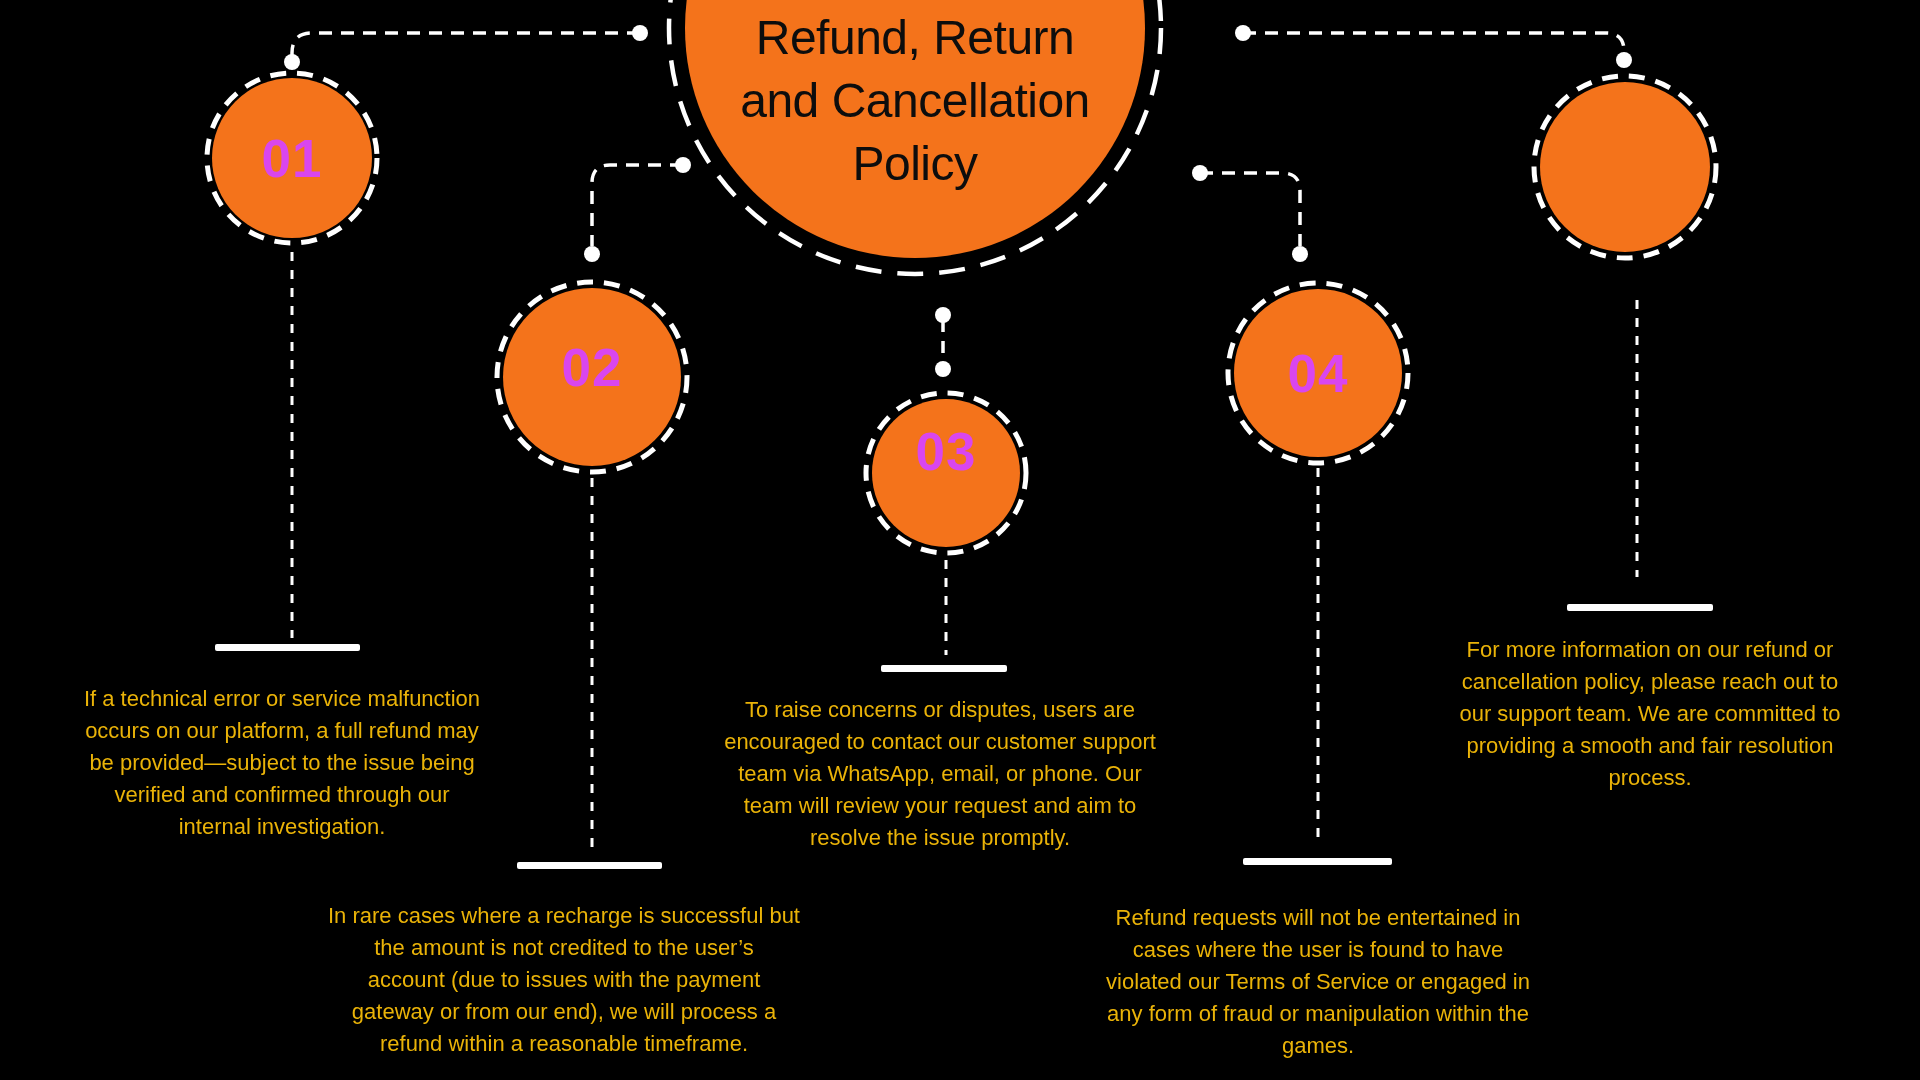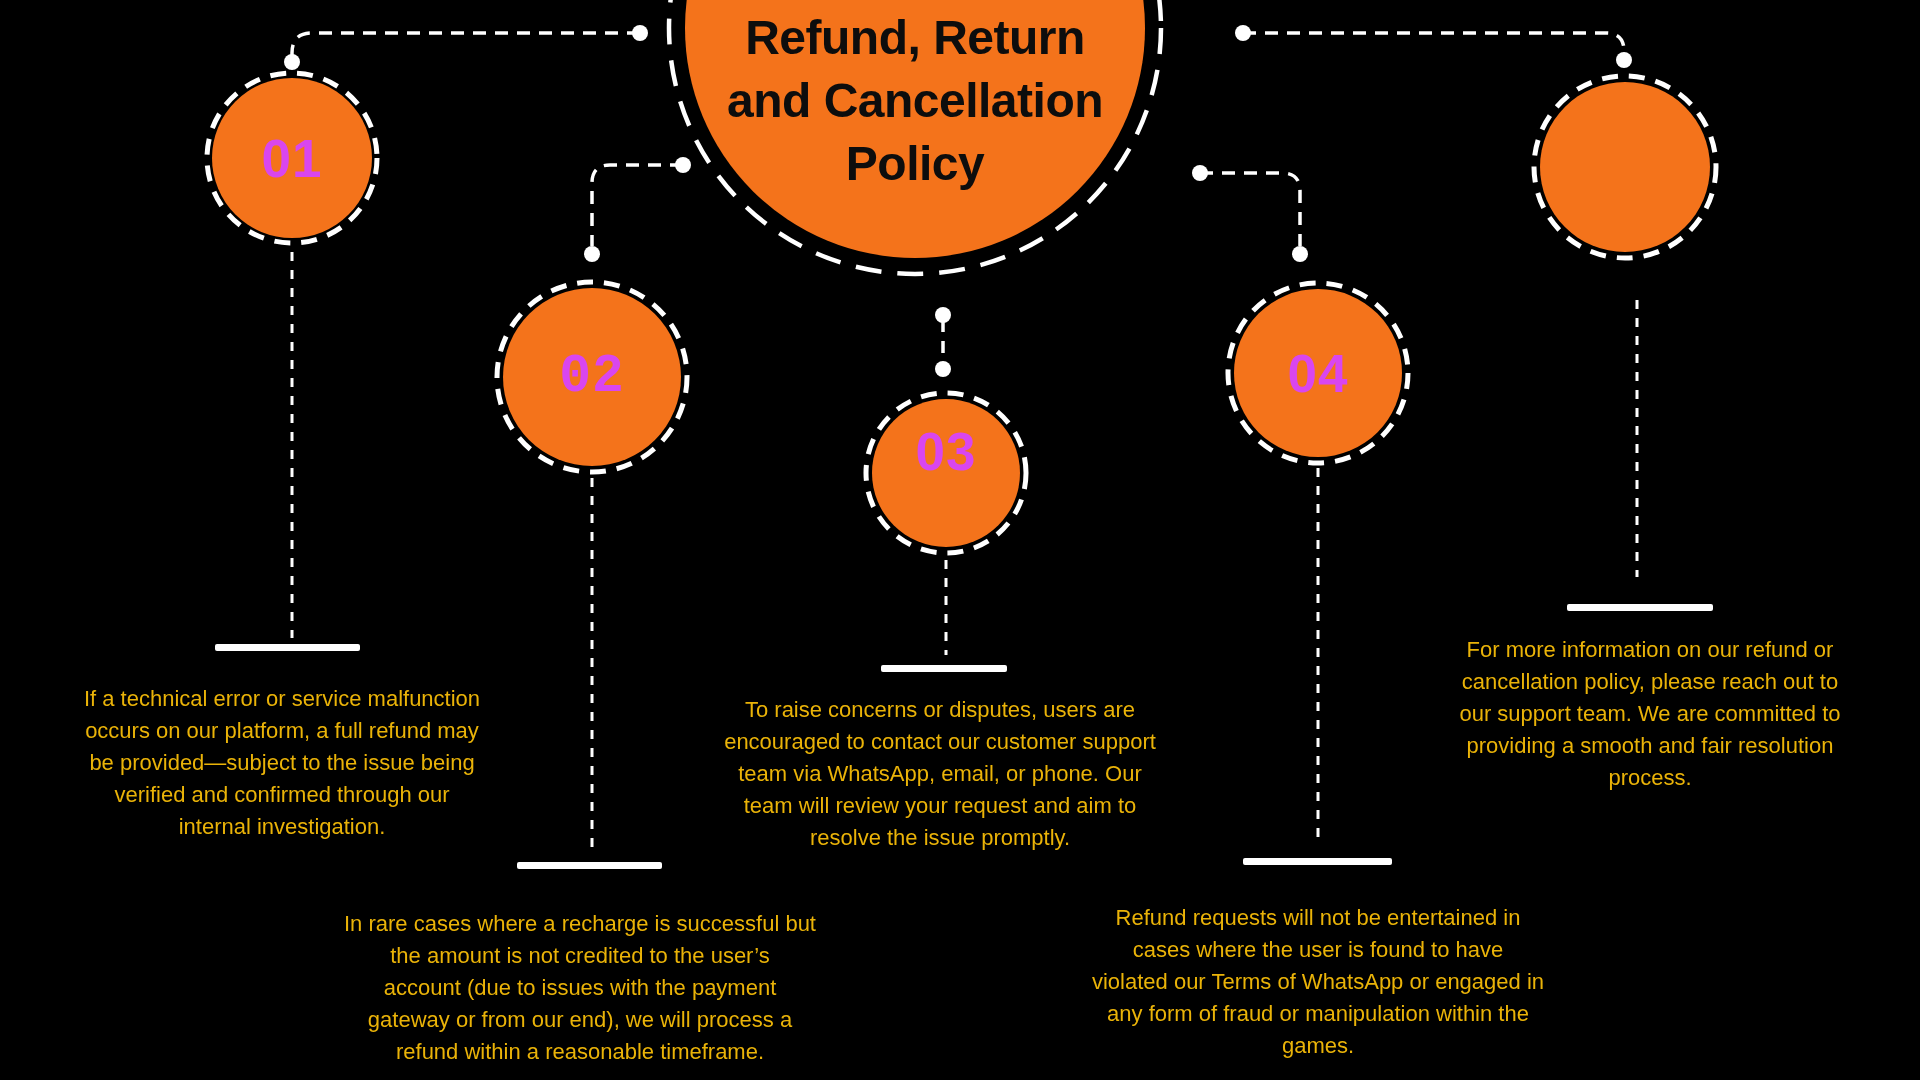--- a/index.html
+++ b/index.html
@@ -24,50 +24,50 @@
   }
   .title-text {
     position: absolute;
     left: 615px;
     top: 6px;
     width: 600px;
     text-align: center;
     white-space: pre-line;
     font-size: 48px;
     line-height: 63px;
-    font-weight: 700;
+    font-weight: 400;
     color: #0d0d0d;
     letter-spacing: -0.5px;
   }
   .step-number {
     position: absolute;
     display: flex;
     align-items: center;
     justify-content: center;
     font-weight: 700;
     color: #d946ef;
     font-size: 53px;
     letter-spacing: 1px;
   }
   .step-number.n01 { left: 207px;  top: 73px;  width: 170px; height: 170px; }
-  .step-number.n02 { left: 497px;  top: 282px; width: 190px; height: 190px; font-family: Liberation Mono, monospace; }
+  .step-number.n02 { left: 497px;  top: 272px; width: 190px; height: 190px; }
   .step-number.n03 { left: 866px;  top: 371px; width: 160px; height: 160px; }
   .step-number.n04 { left: 1228px; top: 283px; width: 180px; height: 180px; }
   .step-number.n05 { left: 1535px; top: 77px;  width: 180px; height: 180px; }
   .step-text {
     position: absolute;
     text-align: center;
     white-space: pre-line;
     color: #eab308;
     font-size: 22px;
     line-height: 32px;
     font-weight: 400;
   }
   .step-text.t01 { left: 22px;   top: 683px; width: 520px; }
-  .step-text.t02 { left: 300px;  top: 900px; width: 560px; margin-top: 8px; }
+  .step-text.t02 { left: 284px;  top: 900px; width: 560px; }
   .step-text.t03 { left: 675px;  top: 694px; width: 530px; }
   .step-text.t04 { left: 1048px; top: 902px; width: 540px; }
   .step-text.t05 { left: 1400px; top: 634px; width: 500px; }
 </style>
 </head>
 <body>
 
 <div id="canvas">
 
   <svg id="diagram-svg" viewBox="0 0 1920 1080" xmlns="http://www.w3.org/2000/svg">
@@ -164,21 +164,21 @@
 account (due to issues with the payment
 gateway or from our end), we will process a
 refund within a reasonable timeframe.</div>
   <div class="step-text t03">To raise concerns or disputes, users are
 encouraged to contact our customer support
 team via WhatsApp, email, or phone. Our
 team will review your request and aim to
 resolve the issue promptly.</div>
   <div class="step-text t04">Refund requests will not be entertained in
 cases where the user is found to have
-violated our Terms of WhatsApp or engaged in
+violated our Terms of Service or engaged in
 any form of fraud or manipulation within the
 games.</div>
   <div class="step-text t05">For more information on our refund or
 cancellation policy, please reach out to
 our support team. We are committed to
 providing a smooth and fair resolution
 process.</div>
 
 </div>
 

